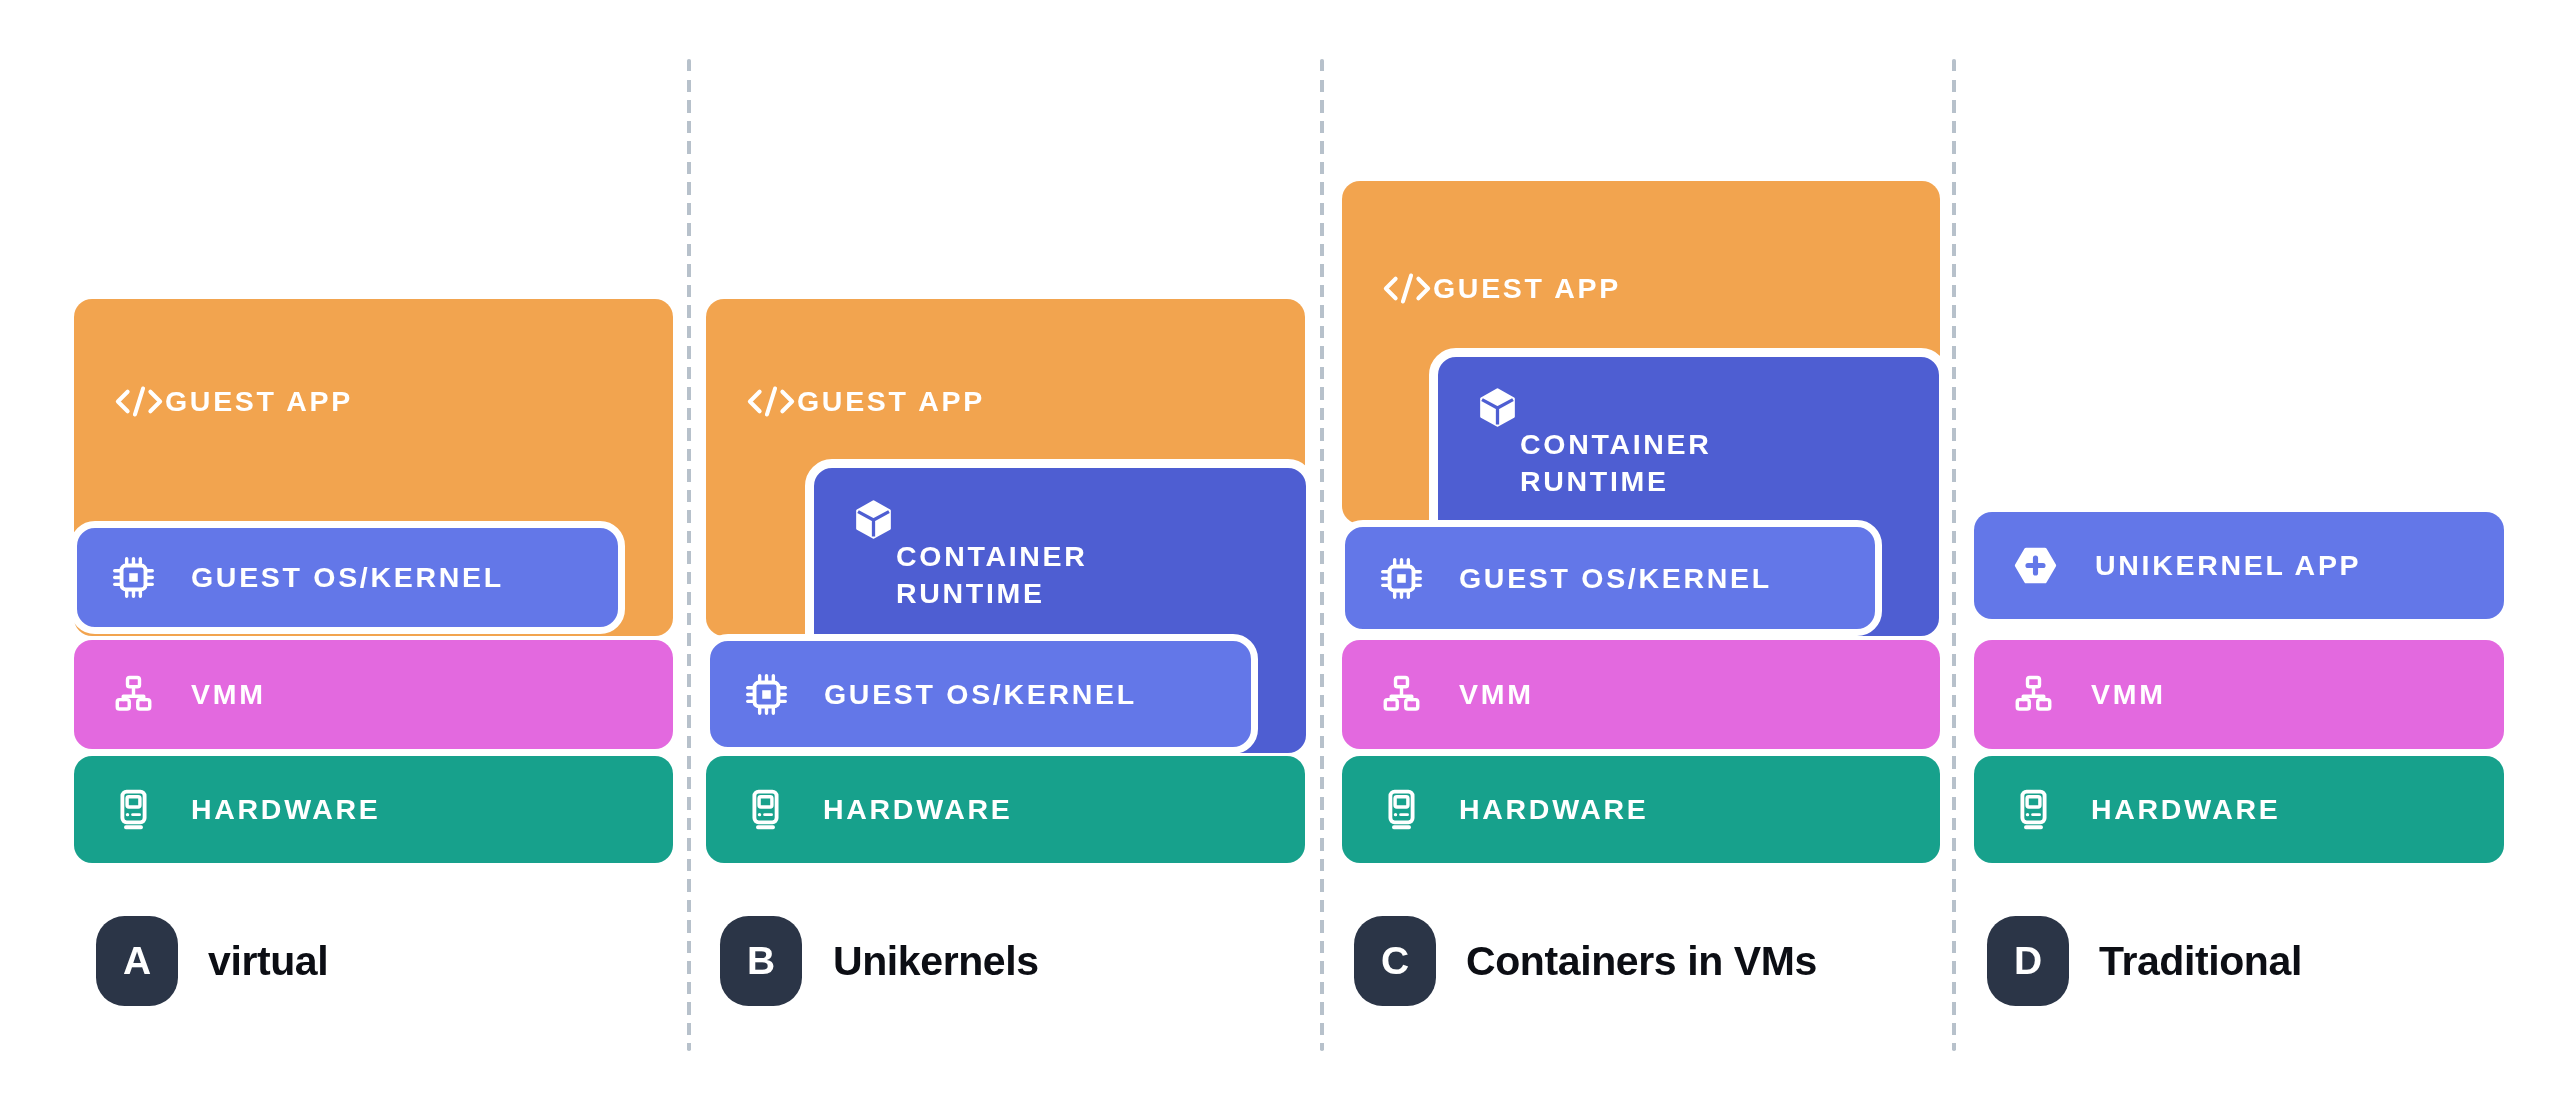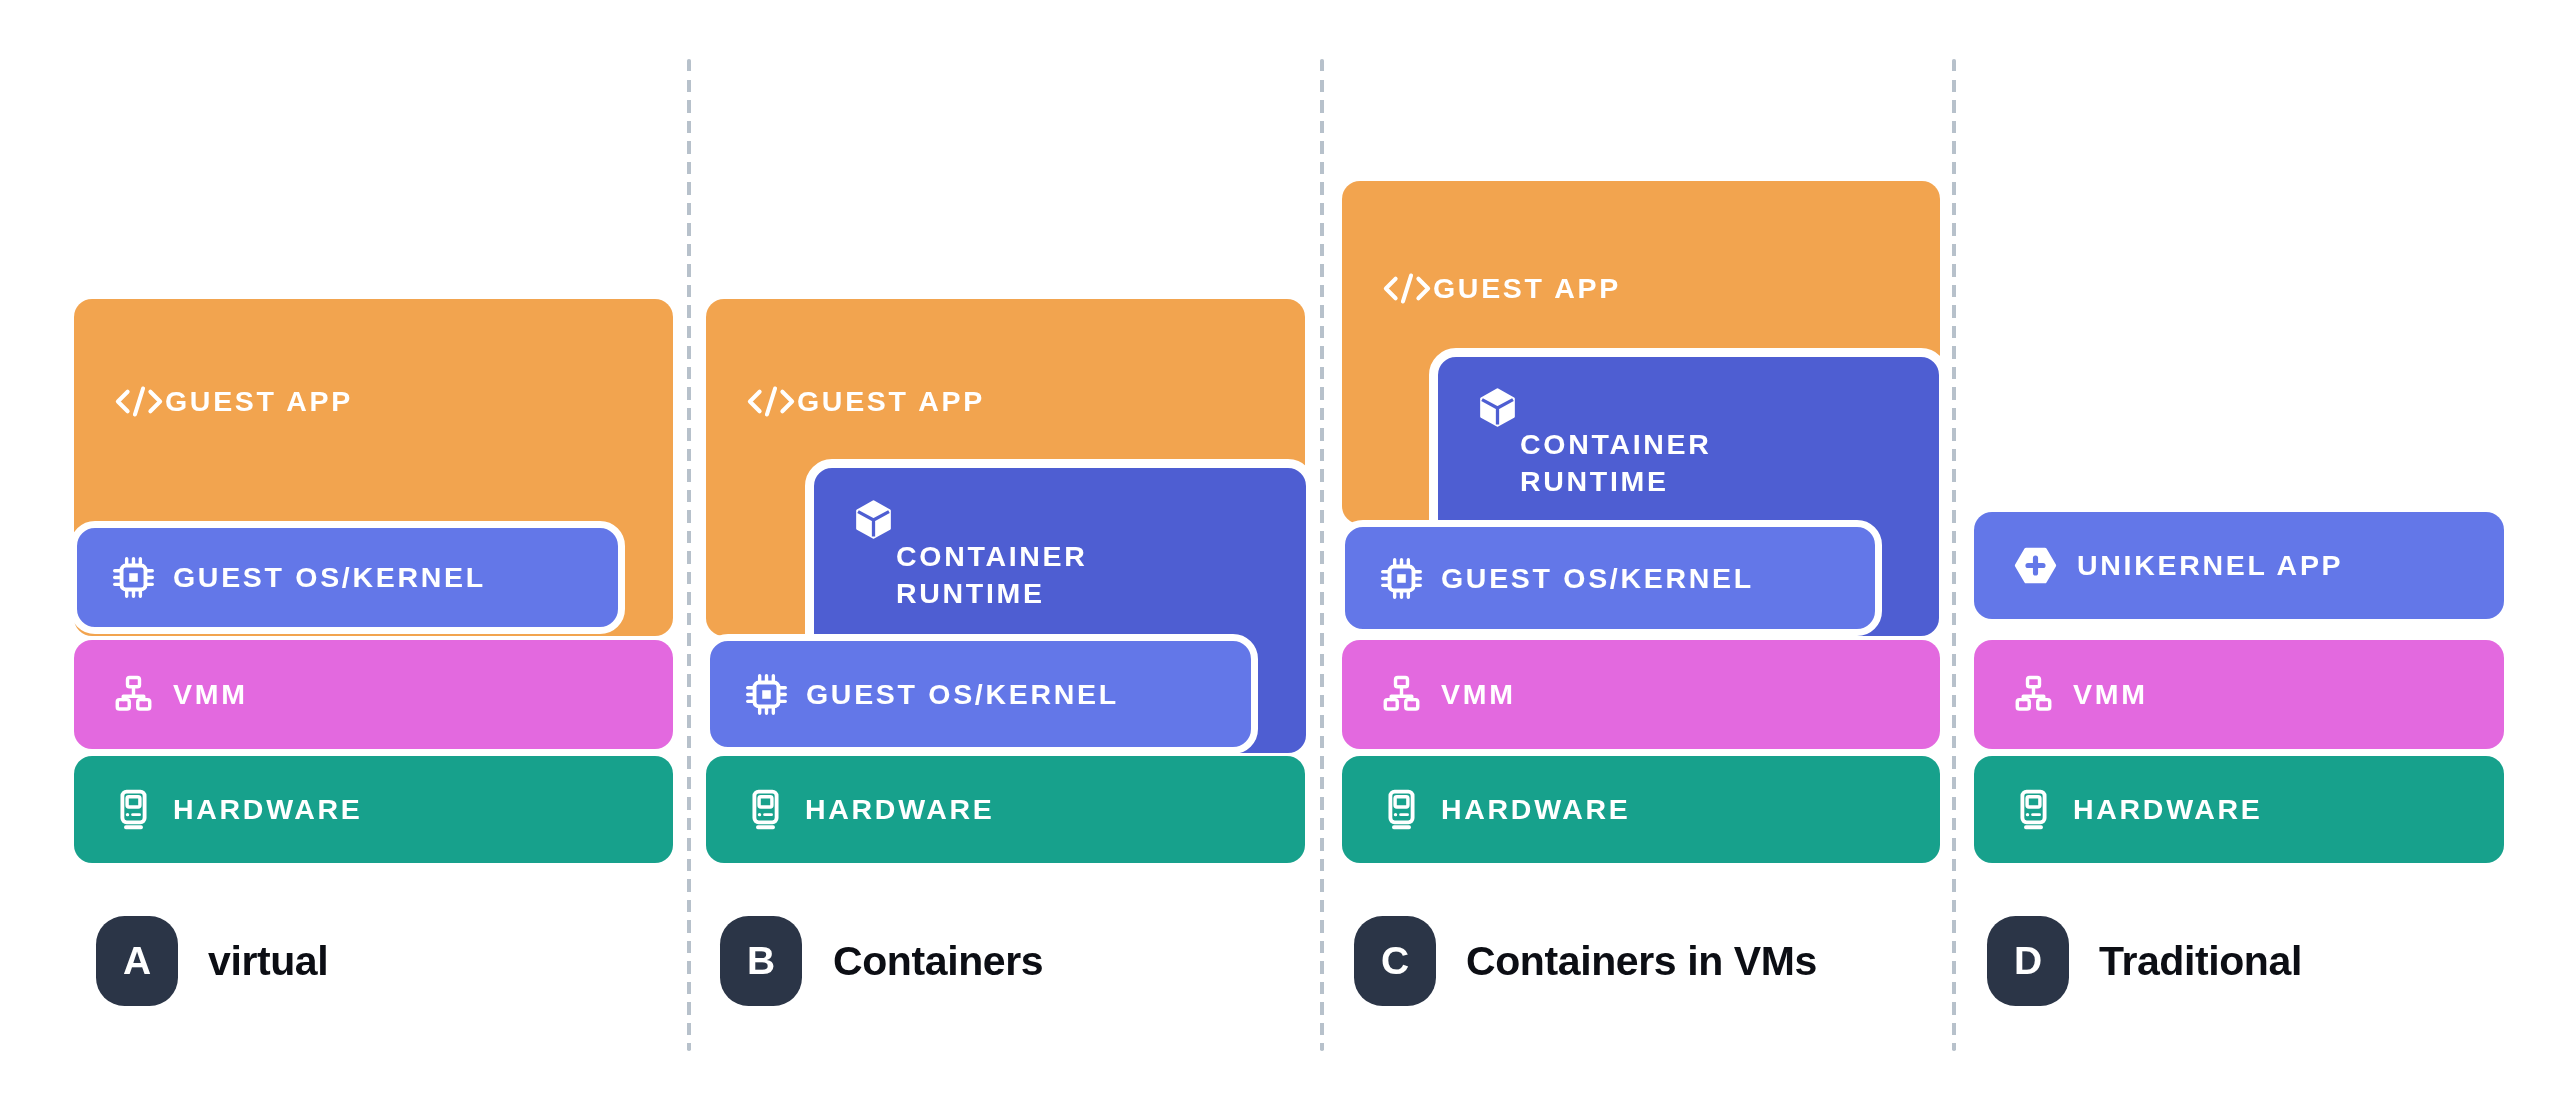--- a/index.html
+++ b/index.html
@@ -19,21 +19,21 @@
   .indigo{background:var(--indigo);}
   .magenta{background:var(--magenta);}
   .teal{background:var(--teal);}
   .bordered8{border:7.1px solid #fff; border-radius:25px;}
   .bordered10{border:9px solid #fff; border-radius:27px;}
   .row{
     position:absolute; display:flex; align-items:center; 
   }
   .row-start{align-items:flex-start;}
   .centerrow{
-    width:100%; height:100%; display:flex; align-items:center; gap:19px; padding-left:36px; box-sizing:border-box;
+    width:100%; height:100%; display:flex; align-items:center; gap:37px; padding-left:36px; box-sizing:border-box;
   }
   .layer-label{
     color:var(--label); font-weight:700; font-size:28.5px; letter-spacing:2.7px;
     line-height:37px; white-space:pre-line;
   }
   .two-line{max-width:241px;margin-top:40px;}
   .icon{flex:0 0 auto; display:block;}
   .badge{
     position:absolute; width:82px; height:90px; border-radius:28.5px;
     background:var(--navy); display:flex; align-items:center; justify-content:center;
@@ -249,21 +249,21 @@
     <span>A</span>
   </div>
   <div class="caption-text" style="left:208px;top:916px">
     <span>virtual</span>
   </div>
 
   <div class="badge" style="left:720px;top:916px">
     <span>B</span>
   </div>
   <div class="caption-text" style="left:833px;top:916px">
-    <span>Containers</span>
+    <span>Unikernels</span>
   </div>
 
   <div class="badge" style="left:1354px;top:916px">
     <span>C</span>
   </div>
   <div class="caption-text" style="left:1466px;top:916px">
     <span>Containers in VMs</span>
   </div>
 
   <div class="badge" style="left:1987px;top:916px">

